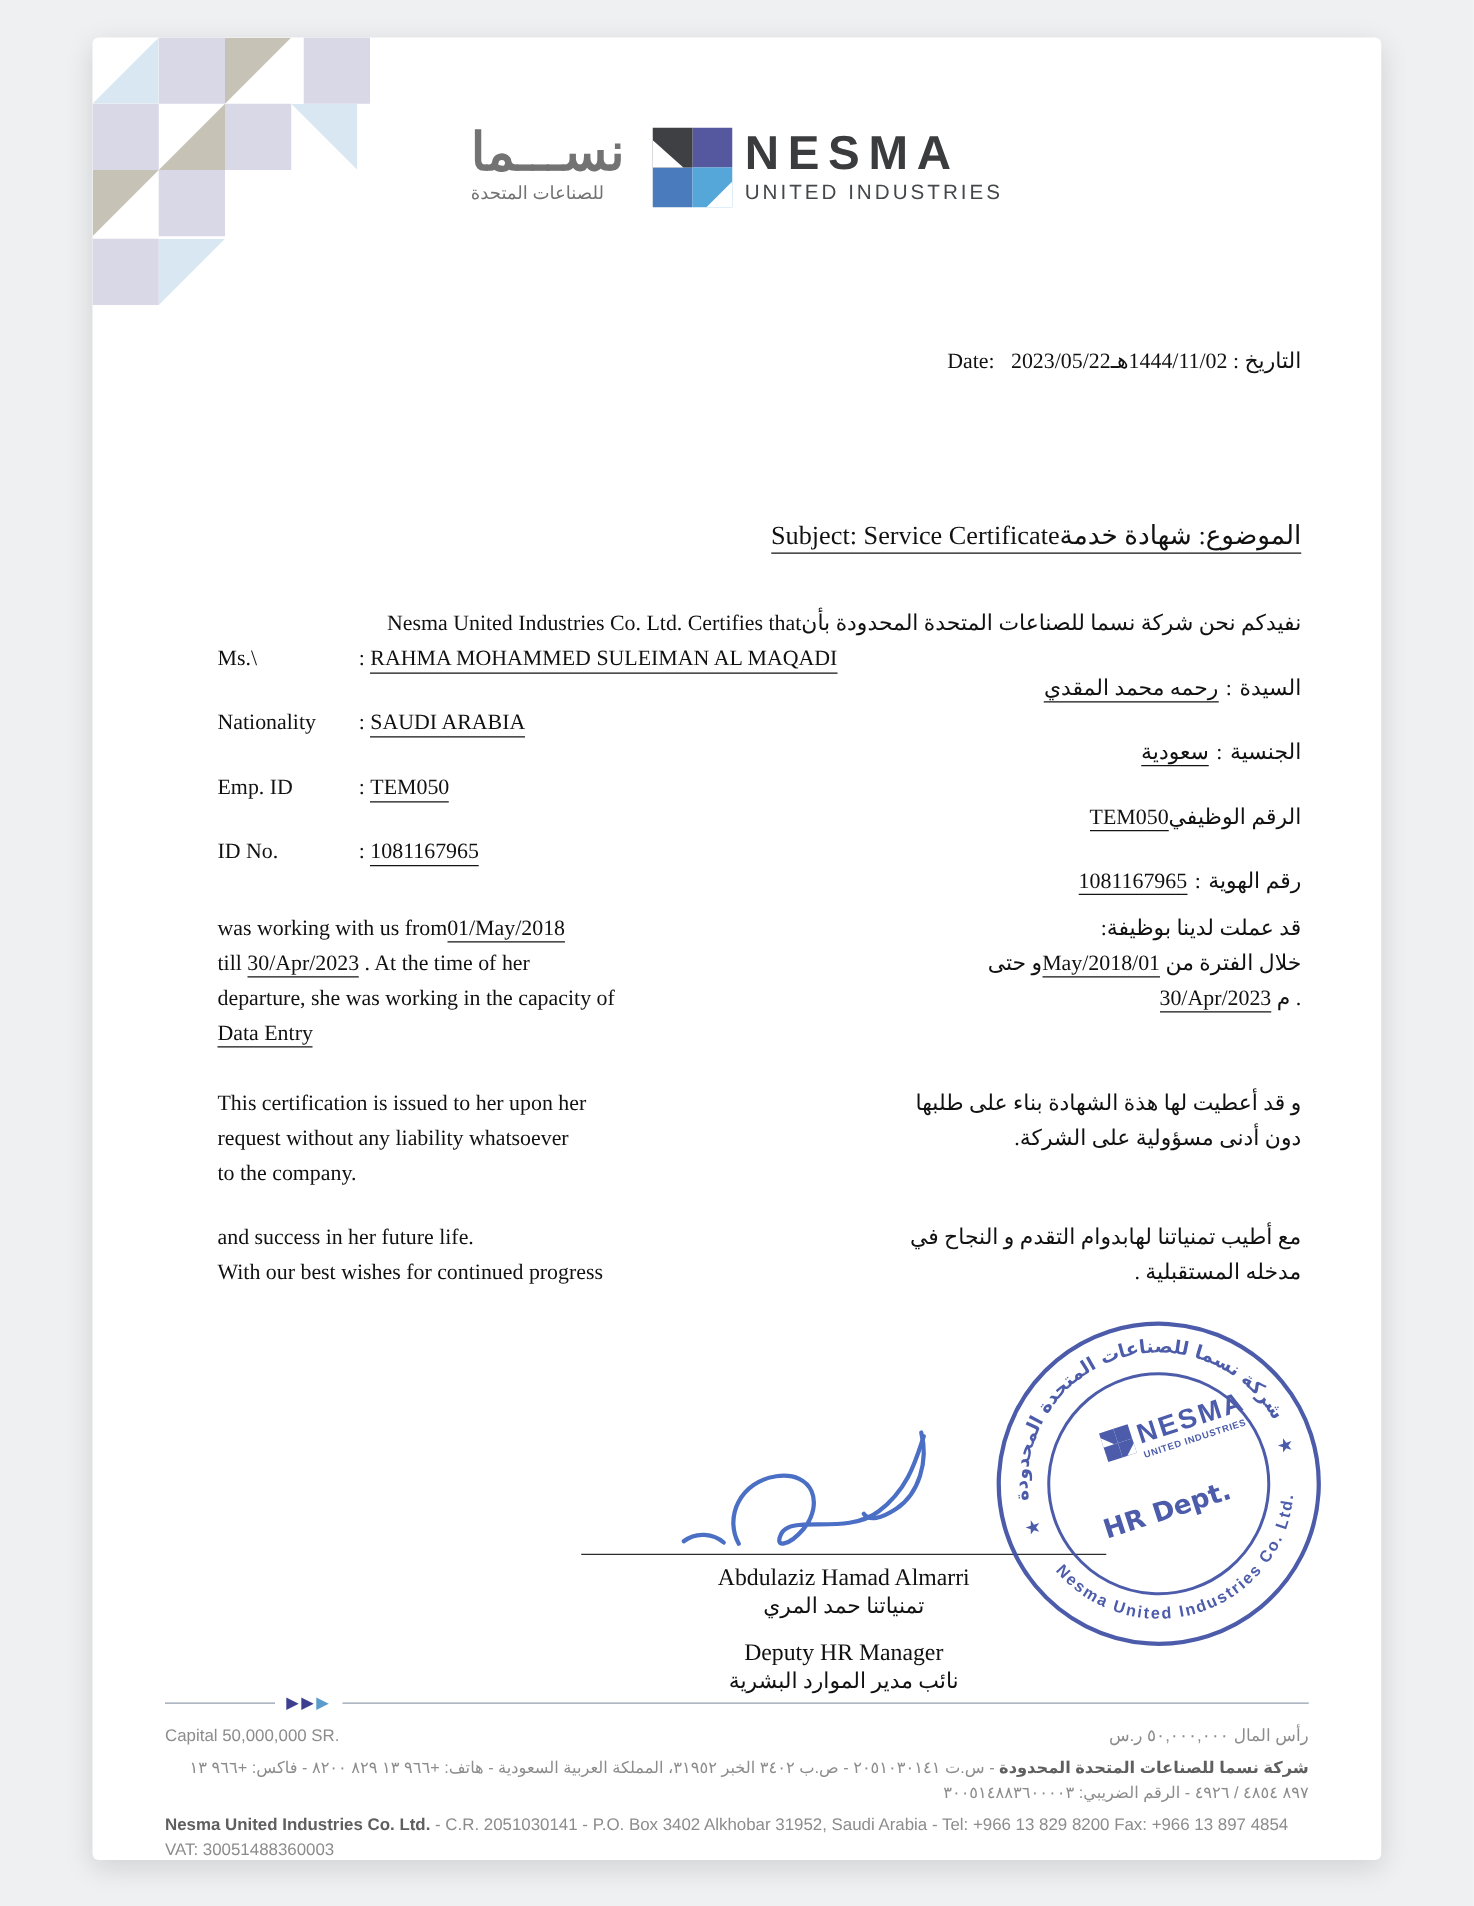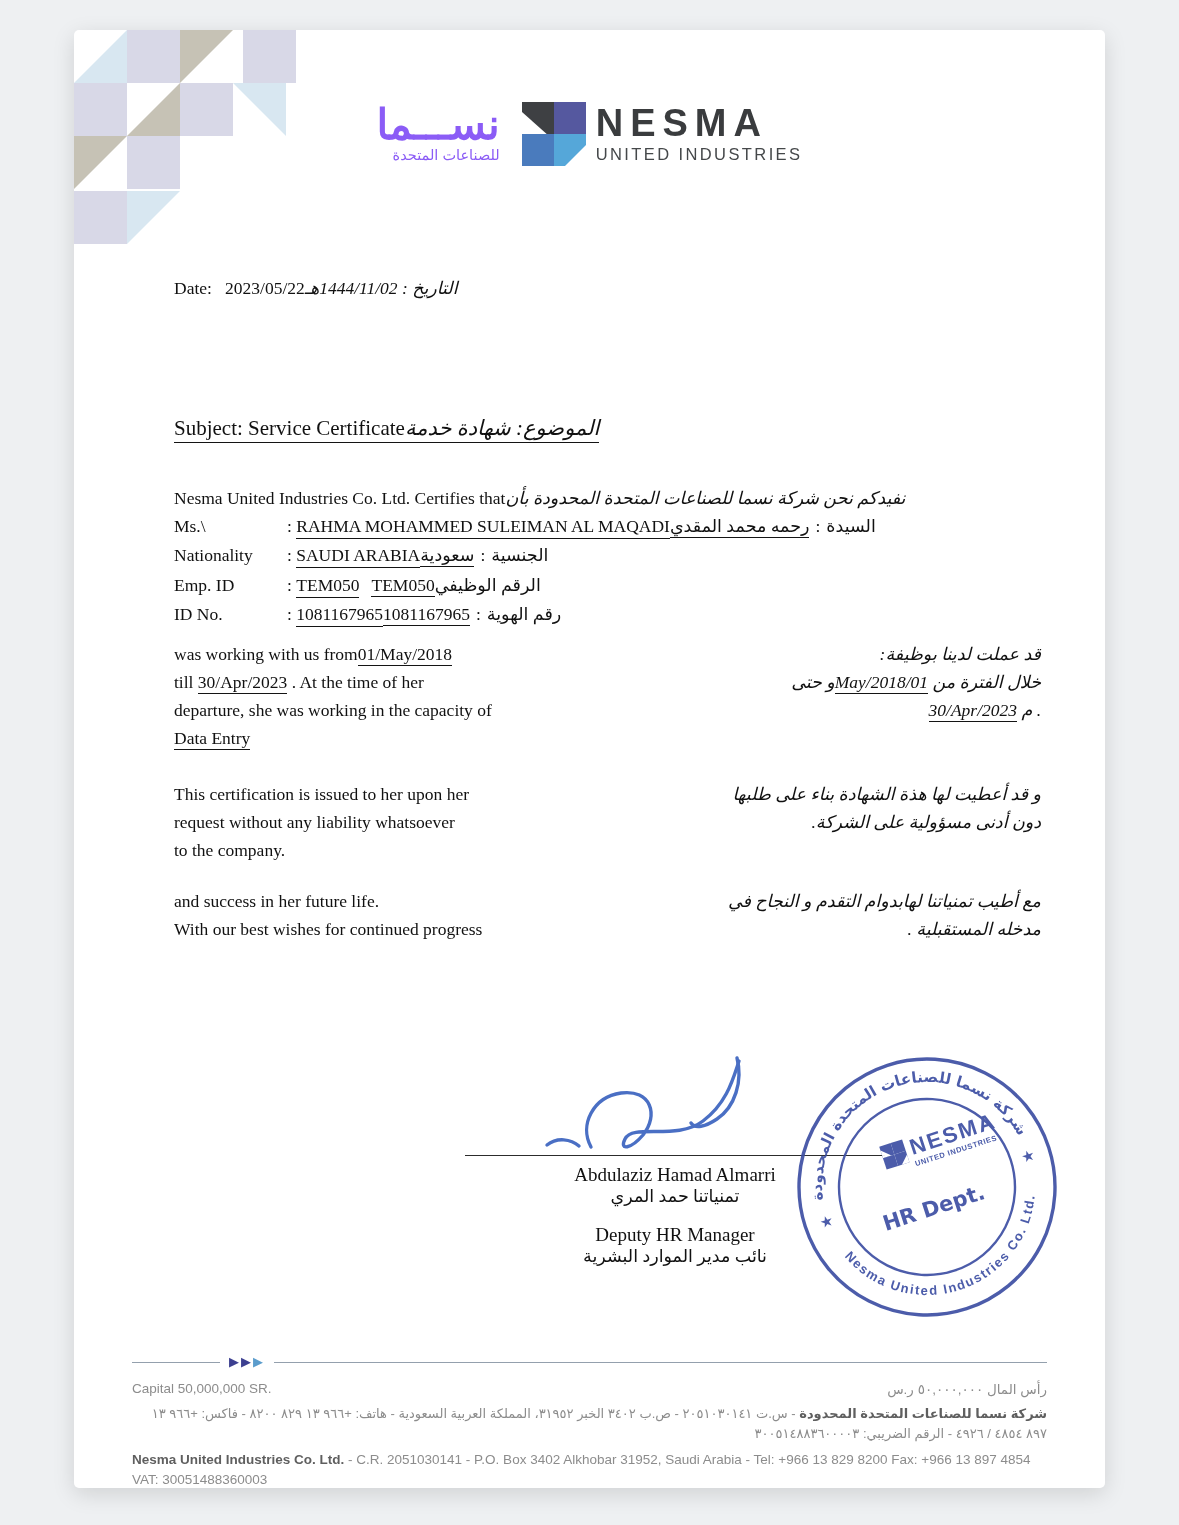--- a/index.html
+++ b/index.html
@@ -13,37 +13,37 @@
   .deco { position:absolute; top:0; left:0; width:240px; height:240px; }
   .cell { position:absolute; width:53px; height:53px; }
   .c-lav { background:#d8d8e7; }
   .c-blu { background:#d8e7f1; }
   .c-tau { background:#c6c2b5; }
   .tri-br { clip-path:polygon(100% 0, 100% 100%, 0 100%); }
   .tri-tl { clip-path:polygon(0 0, 100% 0, 0 100%); }
   .tri-tr { clip-path:polygon(0 0, 100% 0, 100% 100%); }
   
   .header { padding-top:72px; display:flex; justify-content:center; align-items:center; }
-  .logo-ar { text-align:right; margin-right:12px; font-family:Liberation Sans, sans-serif; color:#8b5cf6; }
+  .logo-ar { margin-right:12px; font-family:Liberation Serif, serif; color:#737373; }
   .logo-ar-main { font-size:42px; font-weight:bold; line-height:.95; }
   .logo-ar-sub { font-size:14.5px; margin-top:3px; }
   .logo-mark { width:64px; height:64px; margin:0 10px; }
   .logo-en { font-family:"Liberation Sans",sans-serif; color:#3a3c3e; }
   .logo-en-main { font-size:38px; font-weight:bold; letter-spacing:7px; line-height:1; }
   .logo-en-sub { font-size:16.5px; letter-spacing:2.4px; color:#45484a; margin-top:3px; }
   
   .content { padding:0 64px 0 100px; font-size:17.5px; }
-  .row { display:flex; justify-content:flex-start; }
-  .ar { direction:rtl; font-family:"Liberation Serif","DejaVu Sans",serif;font-style:italic; }
+  .row { display:flex; justify-content:flex-end; }
+  .ar { direction:rtl; font-family:"Liberation Serif","DejaVu Sans",serif; }
   .u { border-bottom:1.3px solid #141414; padding-bottom:1px; }
   .date-row { margin-top:112px; }
   .subject-row { margin-top:117px; font-size:21px; }
   .subject-row .u { border-bottom-width:1.6px; }
   .certify-intro { margin-top:45px; }
-  .cert-row { display:flex; justify-content:flex-start; margin-top:5.5px; line-height:22px; }
+  .cert-row { display:flex; justify-content:flex-end; margin-top:5.5px; line-height:22px;flex-direction:column; }
   .en-side { display:flex; }
   .en-label { width:113px; flex:none; }
   .ar-side { direction:rtl; font-family:"Liberation Serif","DejaVu Sans",serif; }
   .ar-sep { padding:0 6px; }
   .para-row { display:flex; justify-content:space-between; line-height:28px; }
   .para-en { width:470px; }
   .para-ar { width:430px; text-align:right; }
   .p1 { margin-top:13px; } .p2 { margin-top:28px;justify-content:center; } .p3 { margin-top:23px; }
   .ltr-line { direction:ltr; }
   

